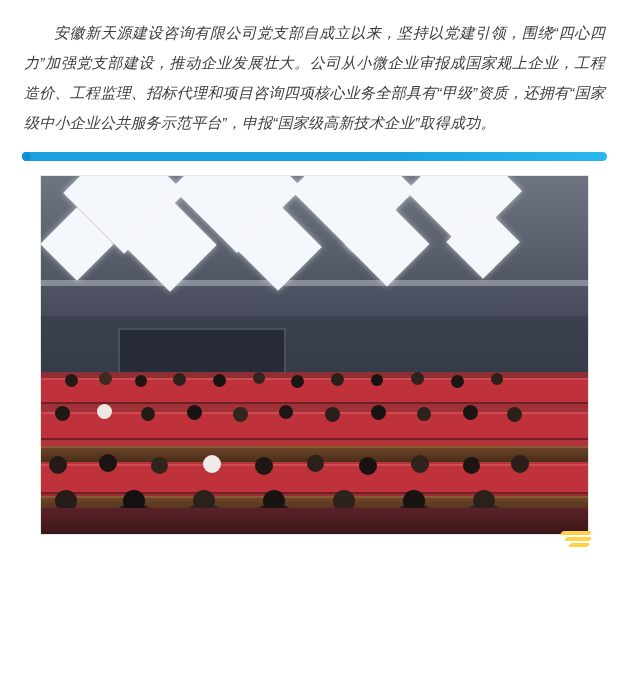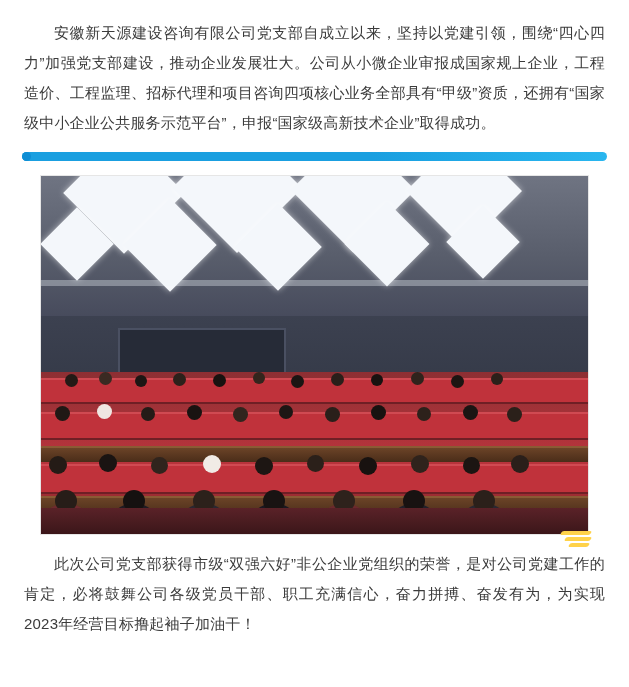--- a/index.html
+++ b/index.html
@@ -26,20 +26,21 @@
     line-height: 30px;
     text-align: justify;
     text-justify: inter-ideograph;
     letter-spacing: 0.2px;
     margin: 0;
     padding: 0 24px;
     text-indent: 2em;
   }
   .para-top {
     padding-top: 18px;
+    font-style: italic;
   }
   .para-bottom {
     padding-top: 14px;
   }
   
   .divider-wrap {
     padding: 14px 22px 10px 22px;
     box-sizing: border-box;
   }
   .divider {
@@ -268,15 +269,14 @@
       </div>
     </div>
 
     <div class="brush">
       <span></span>
         <span></span>
         <span></span>
     </div>
   </div>
 
-  <p class="para para-bottom">此次公司党支部获得市级“双强六好”非公企业党组织的荣誉，是对公司党建工作的肯定，必将鼓舞公司各级党员干部、职工充满信心，奋力拼搏、奋发有为，为实现2023年经营目标撸起袖子加油干！</p>
 
 </div>
 
 </body></html>

